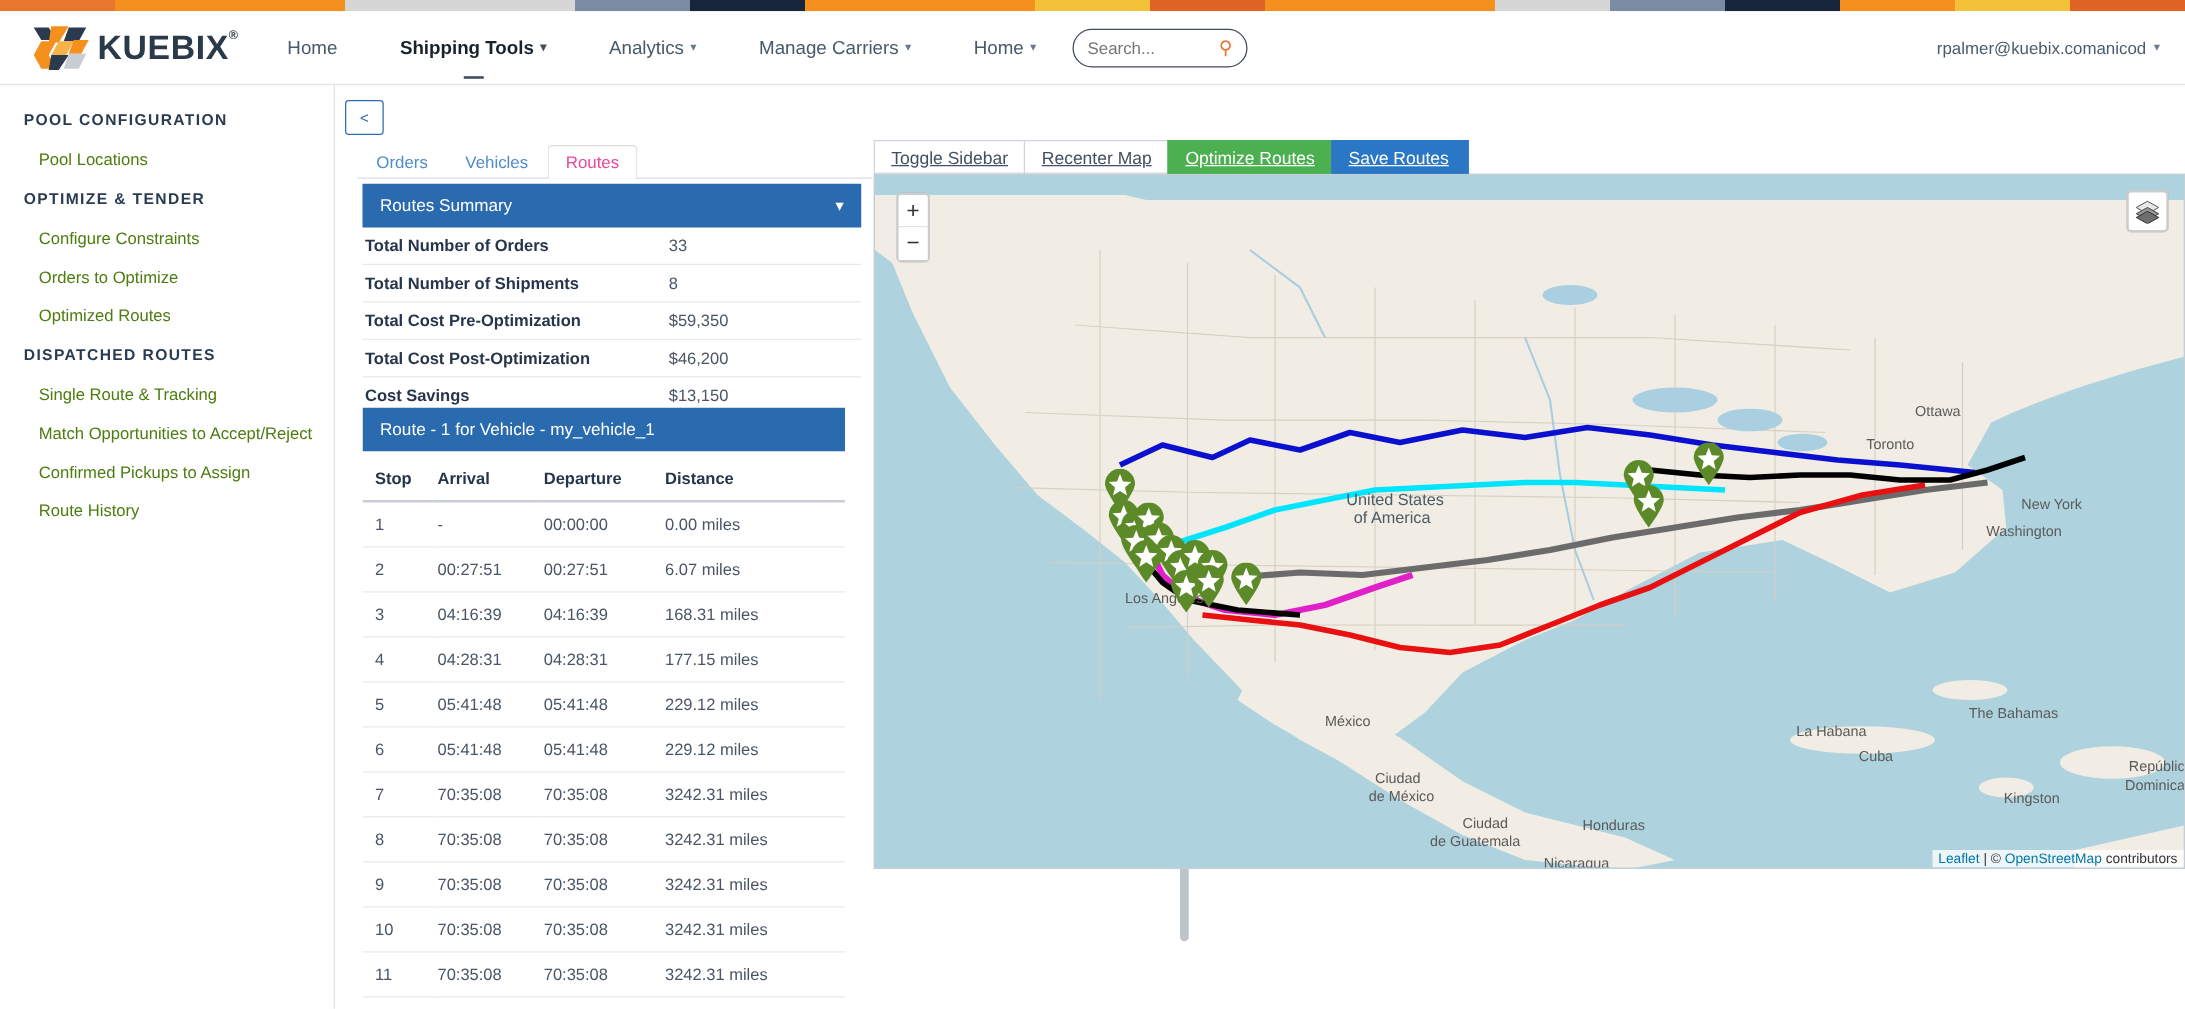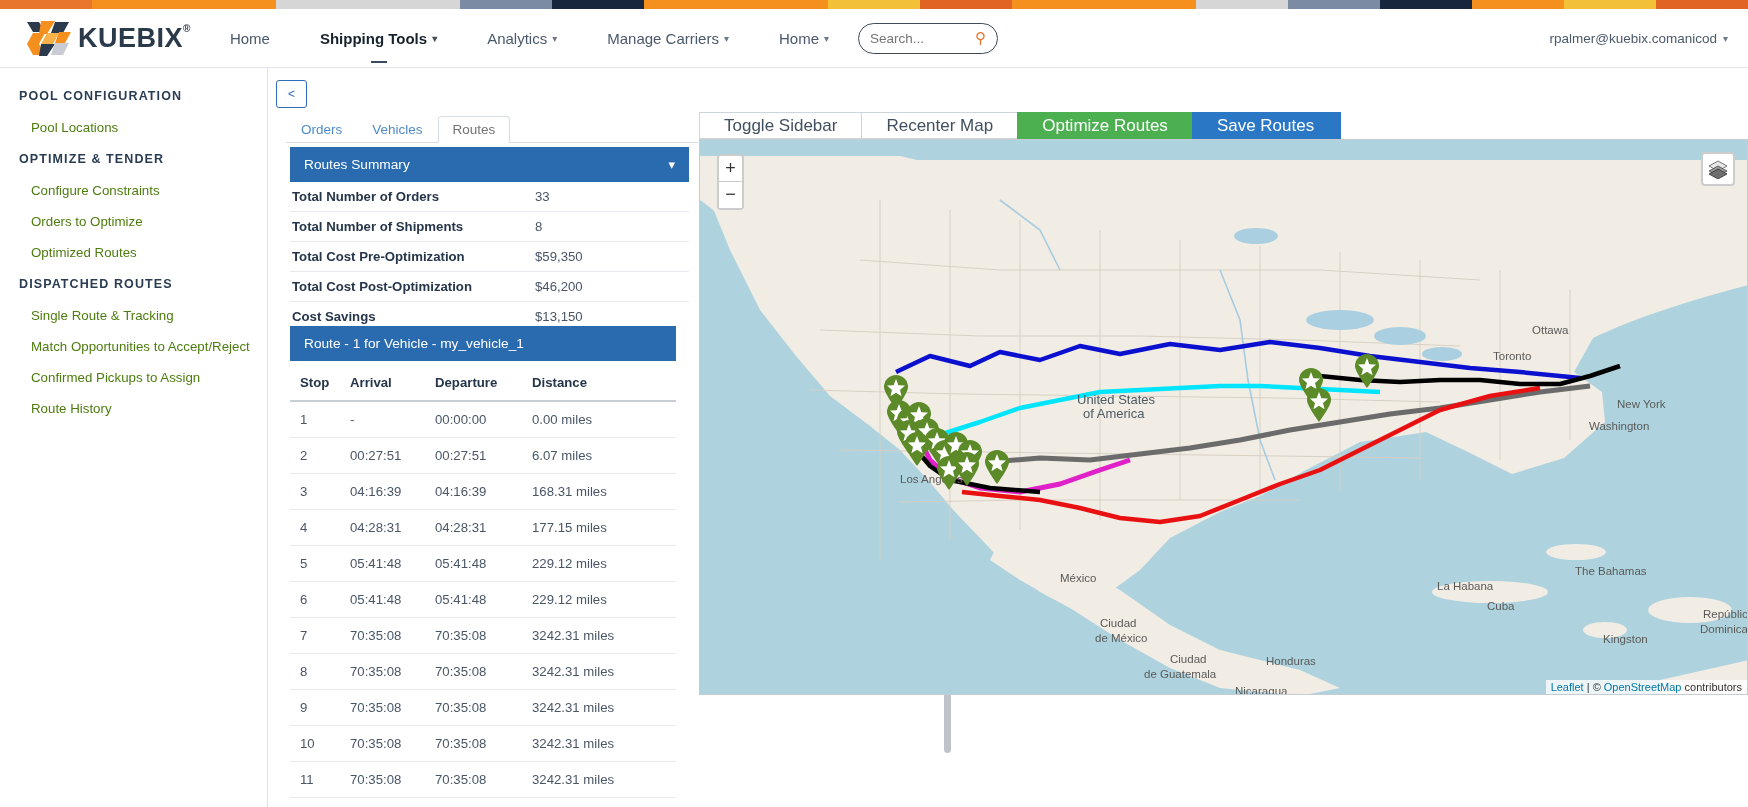--- a/index.html
+++ b/index.html
@@ -90,21 +90,21 @@
 
   #tab-strip {
     position: absolute; left: 18px; top: 47px; width: 412px; height: 28px;
     border-bottom: 1px solid #d8dde3; display: flex; align-items: flex-end;
   }
   .tab {
     font-size: 13.5px; color: #4f8cc9; padding: 5px 14px 6px 14px; cursor: pointer;
     border: 1px solid transparent; border-bottom: none; position: relative; top: 1px;
   }
   .tab.active {
-    color: #737373; background: #fff;
+    color: #ec4899; background: #fff;
     border-color: #d8dde3; border-radius: 4px 4px 0 0; text-align: center;
   }
 
   .panel-header {
     background: #2a6bb0; color: #fff; font-size: 13.7px;
     padding: 10px 14px; display: flex; align-items: center; justify-content: space-between;
   }
   .panel-header .chev { font-size: 13px; cursor: pointer; }
 
   #summary-card { position: absolute; left: 22px; top: 79px; width: 399px; }
@@ -133,23 +133,24 @@
 
   #panel-scrollbar {
     position: absolute; left: 676px; top: 255px; width: 7px; height: 430px;
     background: #bfc4cb; border-radius: 4px; cursor: pointer;
   }
 
   
   #map-area { position: absolute; left: 699px; top: 112px; width: 1049px; height: 583px; }
   #map-toolbar { position: absolute; left: 0; top: 0; display: flex; height: 27px; z-index: 30; }
   .map-btn {
-    font-size: 17px; padding: 4px 24px; border: 1px solid #cfd5dc;
+    font-size: 14px; padding: 4px 13px; border: 1px solid #cfd5dc;
     background: #fff; color: #424f60; cursor: pointer; display: flex; align-items: center;
     border-right: none;
+    text-decoration: underline;
   }
   .map-btn:last-child { border-right: 3px solid #84cc16; }
   .map-btn.green { background: #4cb050; color: #fff; border-color: #4cb050; }
   .map-btn.blue  { background: #2a77c6; color: #fff; border-color: #2a77c6; }
 
   #map-canvas {
     position: absolute; left: 0; top: 27px; width: 1049px; height: 556px;
     background: #aed3df; overflow: hidden; border: 1px solid #c5ccd4;
   }
   #zoom-ctl {

